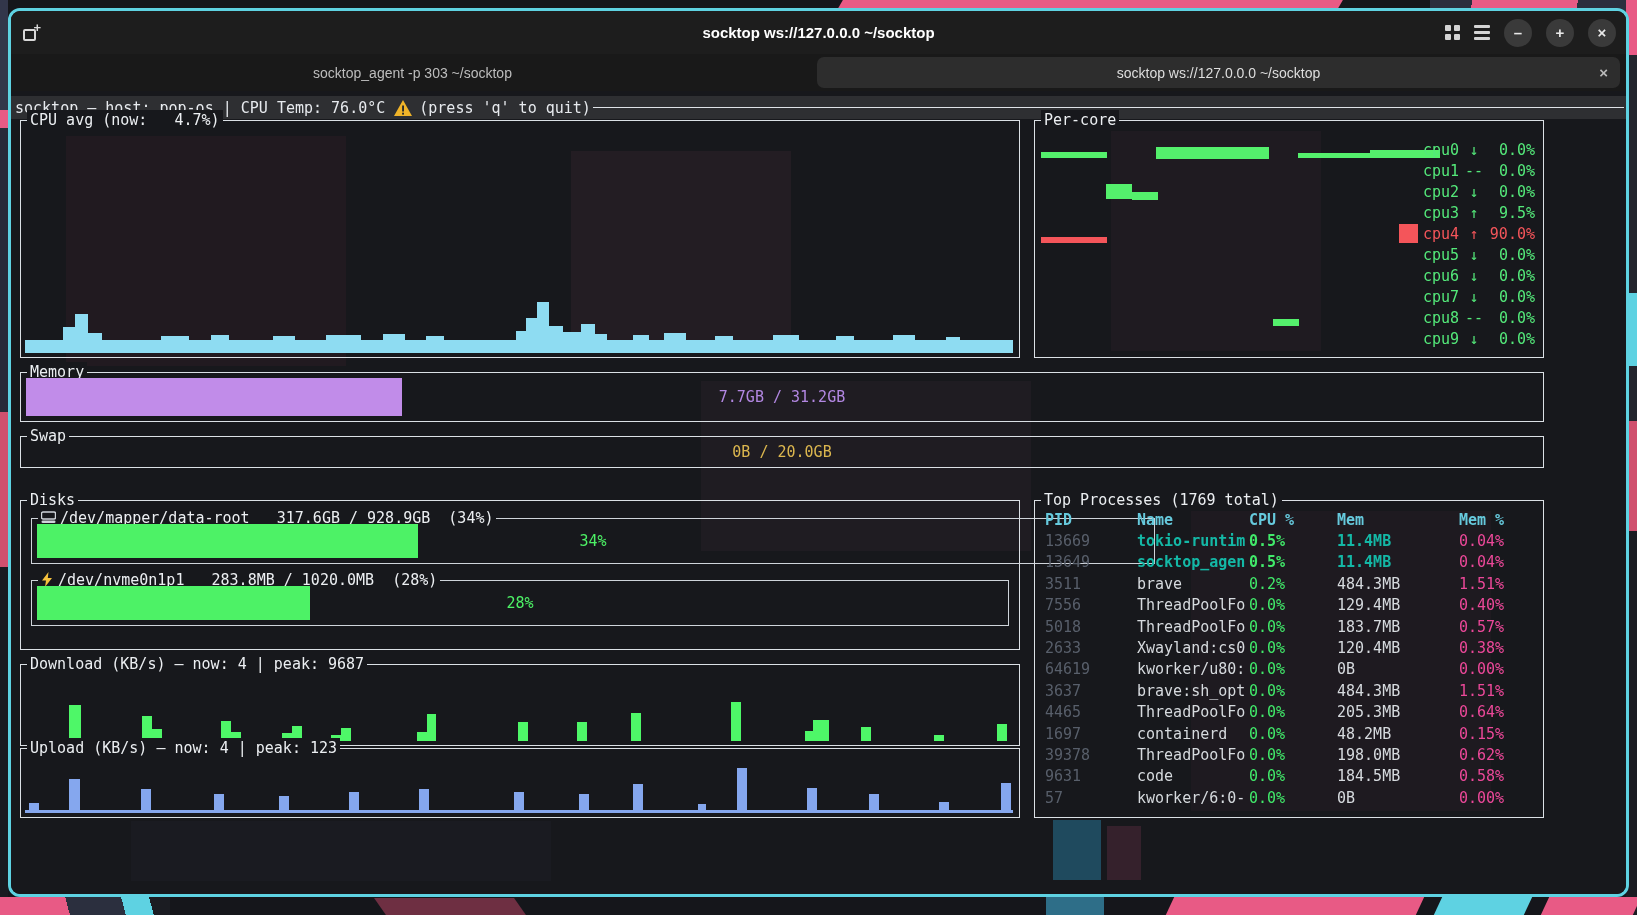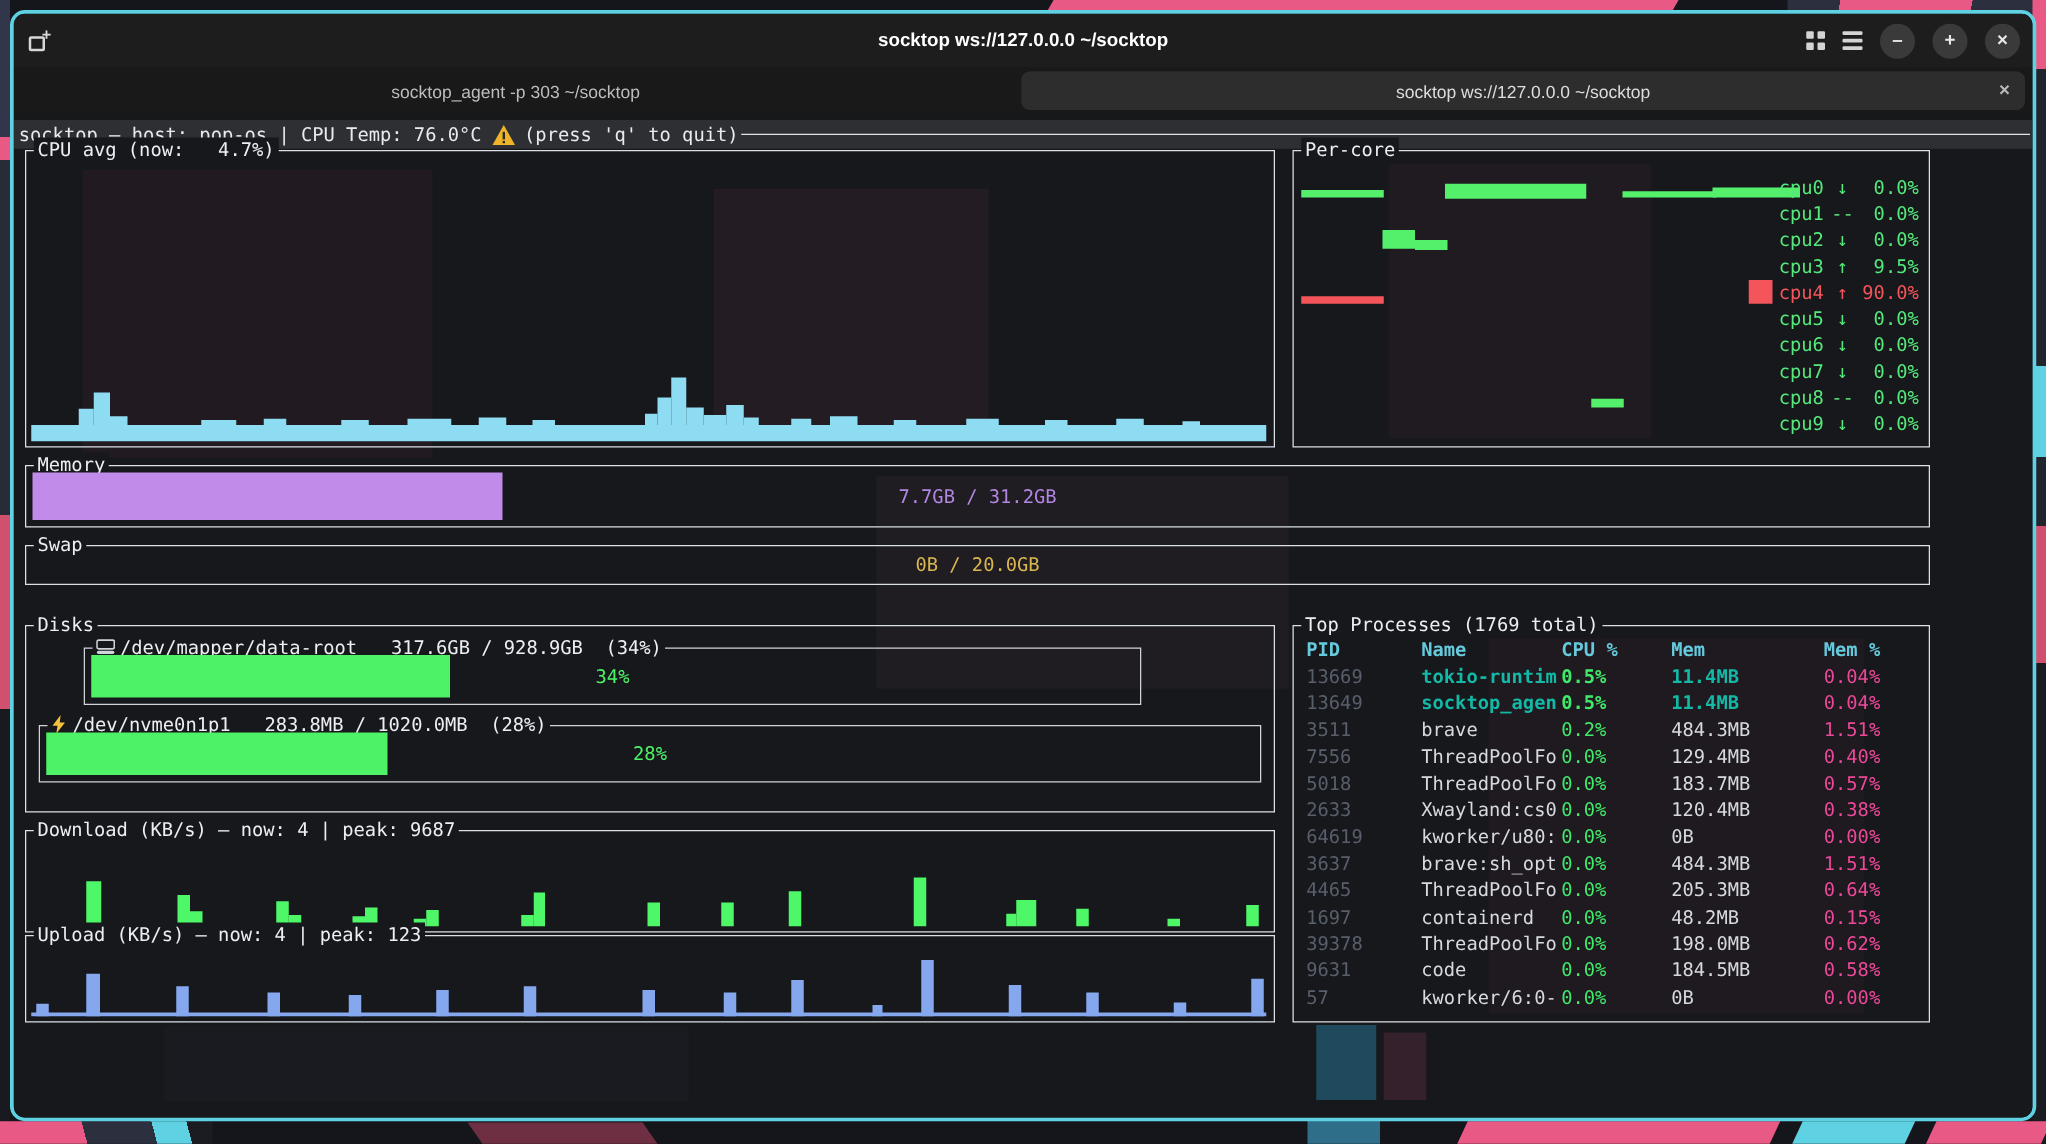--- a/index.html
+++ b/index.html
@@ -189,21 +189,21 @@
     </div>
 
     <div class="panel" style="left:9px;top:345px;width:1524px;height:32px;">
       <span class="ptitle">Swap</span>
       <div class="center-label" style="color:#dcb74f;">0B / 20.0GB</div>
     </div>
 
     <div class="panel" style="left:9px;top:409px;width:1000px;height:150px;">
       <span class="ptitle">Disks</span>
 
-      <div class="panel" style="left:10px;top:17px;width:846px;height:46px;border-color:#cfd4da;margin-left:36px;">
+      <div class="panel" style="left:10px;top:17px;width:1124px;height:46px;border-color:#cfd4da;">
         <span class="ptitle"><svg width="15" height="13" viewBox="0 0 15 13" style="vertical-align:-1px;margin-right:4px;">
               <rect x="0.5" y="1" width="14" height="7" rx="1.5" fill="none" stroke="#cfd4da" stroke-width="1.4"></rect>
               <rect x="0.5" y="9.5" width="14" height="2.6" rx="1.3" fill="#cfd4da"></rect>
             </svg><span>/dev/mapper/data-root   317.6GB / 928.9GB  (34%)</span></span>
         <div class="gaugebar" style="width:34%;background:#4df266;"></div>
         <div class="center-label" style="color:#4df266;">34%</div>
       </div>
 
       <div class="panel" style="left:10px;top:79px;width:978px;height:46px;border-color:#cfd4da;">
         <span class="ptitle"><svg width="12" height="15" viewBox="0 0 12 15" style="vertical-align:-2px;margin-right:5px;">

